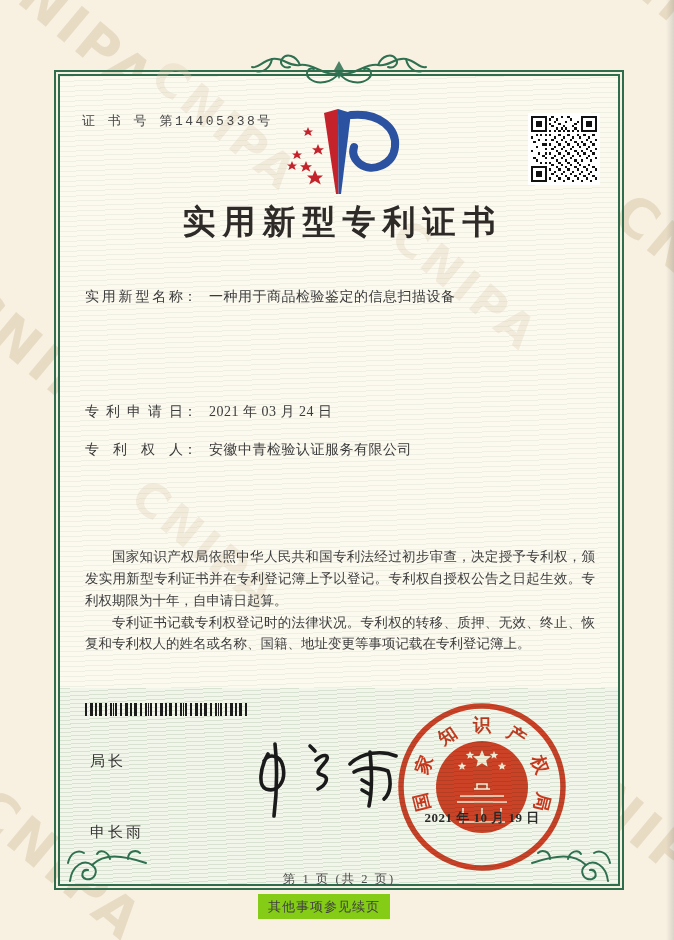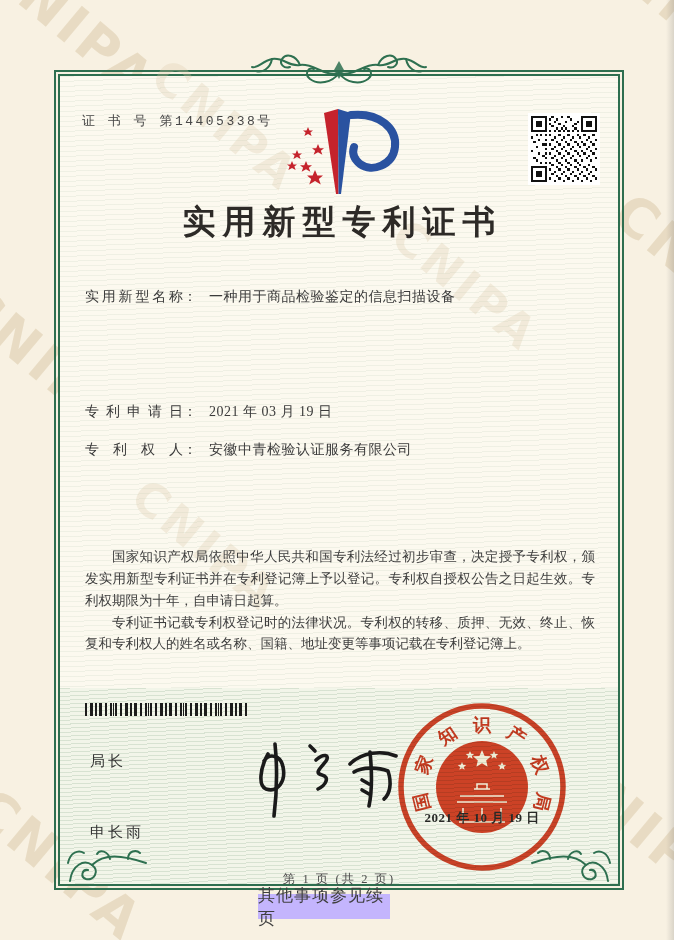--- a/index.html
+++ b/index.html
@@ -56,22 +56,22 @@
       font-family:"Liberation Serif",serif;}
   .sc0{transform:rotate(-104deg) translateY(-62px);} .sc1{transform:rotate(-69deg) translateY(-62px);}
   .sc2{transform:rotate(-34deg) translateY(-62px);} .sc3{transform:rotate(0deg) translateY(-62px);}
   .sc4{transform:rotate(34deg) translateY(-62px);}  .sc5{transform:rotate(69deg) translateY(-62px);}
   .sc6{transform:rotate(104deg) translateY(-62px);}
   .seal-date{position:absolute;left:50%;top:108px;transform:translateX(-50%);white-space:nowrap;
       font-size:13px;font-weight:bold;color:#1e1e1e;letter-spacing:.5px;z-index:4;}
   .pagenum{position:absolute;left:0;right:0;top:782px;text-align:center;font-size:12.5px;
       letter-spacing:2px;color:#4a4a4a;z-index:2;margin-top:13px;}
   
-  .note{position:absolute;left:258px;top:894px;width:132px;height:25px;background:#c4b5fd;z-index:4;
-      display:flex;align-items:center;justify-content:center;font-size:17px;letter-spacing:1px;color:#3f3f3f;}
+  .note{position:absolute;left:258px;top:894px;width:132px;height:25px;background:#84cc16;z-index:4;
+      display:flex;align-items:center;justify-content:center;font-size:13px;letter-spacing:1px;color:#3f3f3f;}
   .edge{position:absolute;right:0;top:0;width:8px;height:100%;z-index:5;
       background:linear-gradient(90deg,rgba(90,90,90,0) 0%,rgba(110,110,110,0.22) 100%);}
 </style>
 </head>
 <body>
 
 <div class="page">
 
   <span class="wm wm1">CNIPA</span>
   <span class="wm wm2">CNIPA</span>
@@ -144,21 +144,21 @@
         </g>
         <path fill="#111" d="M8 6h1v1h-1zM10 6h1v1h-1zM12 6h1v1h-1zM14 6h1v1h-1zM16 6h1v1h-1zM18 6h1v1h-1zM20 6h1v1h-1zM6 8h1v1h-1zM6 10h1v1h-1zM6 12h1v1h-1zM6 14h1v1h-1zM6 16h1v1h-1zM6 18h1v1h-1zM6 20h1v1h-1zM9 0h1v1h-1zM11 1h1v1h-1zM13 0h1v1h-1zM15 2h1v1h-1zM17 1h1v1h-1zM19 3h1v1h-1zM10 2h1v1h-1zM12 3h1v1h-1zM14 4h1v1h-1zM16 0h1v1h-1zM18 4h1v1h-1zM20 2h1v1h-1zM9 4h1v1h-1zM11 5h1v1h-1zM13 5h1v1h-1zM15 5h1v1h-1zM19 5h1v1h-1zM8 1h1v1h-1zM8 3h1v1h-1zM0 9h1v1h-1zM2 8h1v1h-1zM1 11h1v1h-1zM3 10h1v1h-1zM4 8h1v1h-1zM5 12h1v1h-1zM2 13h1v1h-1zM0 15h1v1h-1zM3 16h1v1h-1zM5 17h1v1h-1zM1 18h1v1h-1zM4 20h1v1h-1zM2 19h1v1h-1zM8 8h1v1h-1zM10 9h1v1h-1zM12 8h1v1h-1zM14 9h1v1h-1zM16 8h1v1h-1zM18 9h1v1h-1zM20 8h1v1h-1zM9 10h1v1h-1zM11 11h1v1h-1zM13 10h1v1h-1zM15 11h1v1h-1zM17 10h1v1h-1zM19 11h1v1h-1zM8 12h1v1h-1zM10 13h1v1h-1zM12 12h1v1h-1zM14 13h1v1h-1zM16 12h1v1h-1zM18 13h1v1h-1zM20 12h1v1h-1zM9 14h1v1h-1zM11 15h1v1h-1zM13 14h1v1h-1zM15 15h1v1h-1zM17 14h1v1h-1zM19 15h1v1h-1zM8 16h1v1h-1zM10 17h1v1h-1zM12 16h1v1h-1zM14 17h1v1h-1zM16 16h1v1h-1zM18 17h1v1h-1zM20 16h1v1h-1zM9 18h1v1h-1zM11 19h1v1h-1zM13 18h1v1h-1zM15 19h1v1h-1zM17 18h1v1h-1zM19 19h1v1h-1zM8 20h1v1h-1zM12 20h1v1h-1zM16 20h1v1h-1zM20 20h1v1h-1zM21 9h1v1h-1zM23 8h1v1h-1zM25 9h1v1h-1zM27 8h1v1h-1zM22 11h1v1h-1zM24 10h1v1h-1zM26 11h1v1h-1zM28 10h1v1h-1zM21 13h1v1h-1zM23 12h1v1h-1zM25 13h1v1h-1zM27 12h1v1h-1zM22 15h1v1h-1zM24 14h1v1h-1zM26 15h1v1h-1zM28 14h1v1h-1zM21 17h1v1h-1zM23 16h1v1h-1zM25 17h1v1h-1zM27 16h1v1h-1zM22 19h1v1h-1zM24 18h1v1h-1zM26 19h1v1h-1zM28 18h1v1h-1zM9 21h1v1h-1zM11 22h1v1h-1zM13 21h1v1h-1zM15 22h1v1h-1zM17 21h1v1h-1zM19 22h1v1h-1zM21 21h1v1h-1zM23 22h1v1h-1zM25 21h1v1h-1zM27 22h1v1h-1zM8 23h1v1h-1zM10 24h1v1h-1zM12 23h1v1h-1zM14 24h1v1h-1zM16 23h1v1h-1zM18 24h1v1h-1zM20 23h1v1h-1zM22 24h1v1h-1zM24 23h1v1h-1zM26 24h1v1h-1zM28 23h1v1h-1zM9 25h1v1h-1zM11 26h1v1h-1zM13 25h1v1h-1zM15 26h1v1h-1zM17 25h1v1h-1zM19 26h1v1h-1zM21 25h1v1h-1zM23 26h1v1h-1zM25 25h1v1h-1zM27 26h1v1h-1zM8 27h1v1h-1zM10 28h1v1h-1zM12 27h1v1h-1zM14 28h1v1h-1zM16 27h1v1h-1zM18 28h1v1h-1zM20 27h1v1h-1zM22 28h1v1h-1zM24 27h1v1h-1zM26 28h1v1h-1zM28 27h1v1h-1z"></path>
       </svg>
 
       <div class="title">实用新型专利证书</div>
 
       <div class="row r1">
         <span class="lb">实用新型名称</span><span>：</span><span class="vl">一种用于商品检验鉴定的信息扫描设备</span>
       </div>
       <div class="row r4">
-        <span class="lb">专利申请日</span><span>：</span><span class="vl">2021 年 03 月 19 日</span>
+        <span class="lb">专利申请日</span><span>：</span><span class="vl">2021 年 03 月 24 日</span>
       </div>
       <div class="row r5">
         <span class="lb">专利权人</span><span>：</span><span class="vl">安徽中青检验认证服务有限公司</span>
       </div>
 
       <div class="paras">
         <p>国家知识产权局依照中华人民共和国专利法经过初步审查，决定授予专利权，颁发实用新型专利证书并在专利登记簿上予以登记。专利权自授权公告之日起生效。专利权期限为十年，自申请日起算。</p>
         <p>专利证书记载专利权登记时的法律状况。专利权的转移、质押、无效、终止、恢复和专利权人的姓名或名称、国籍、地址变更等事项记载在专利登记簿上。</p>
       </div>
 

